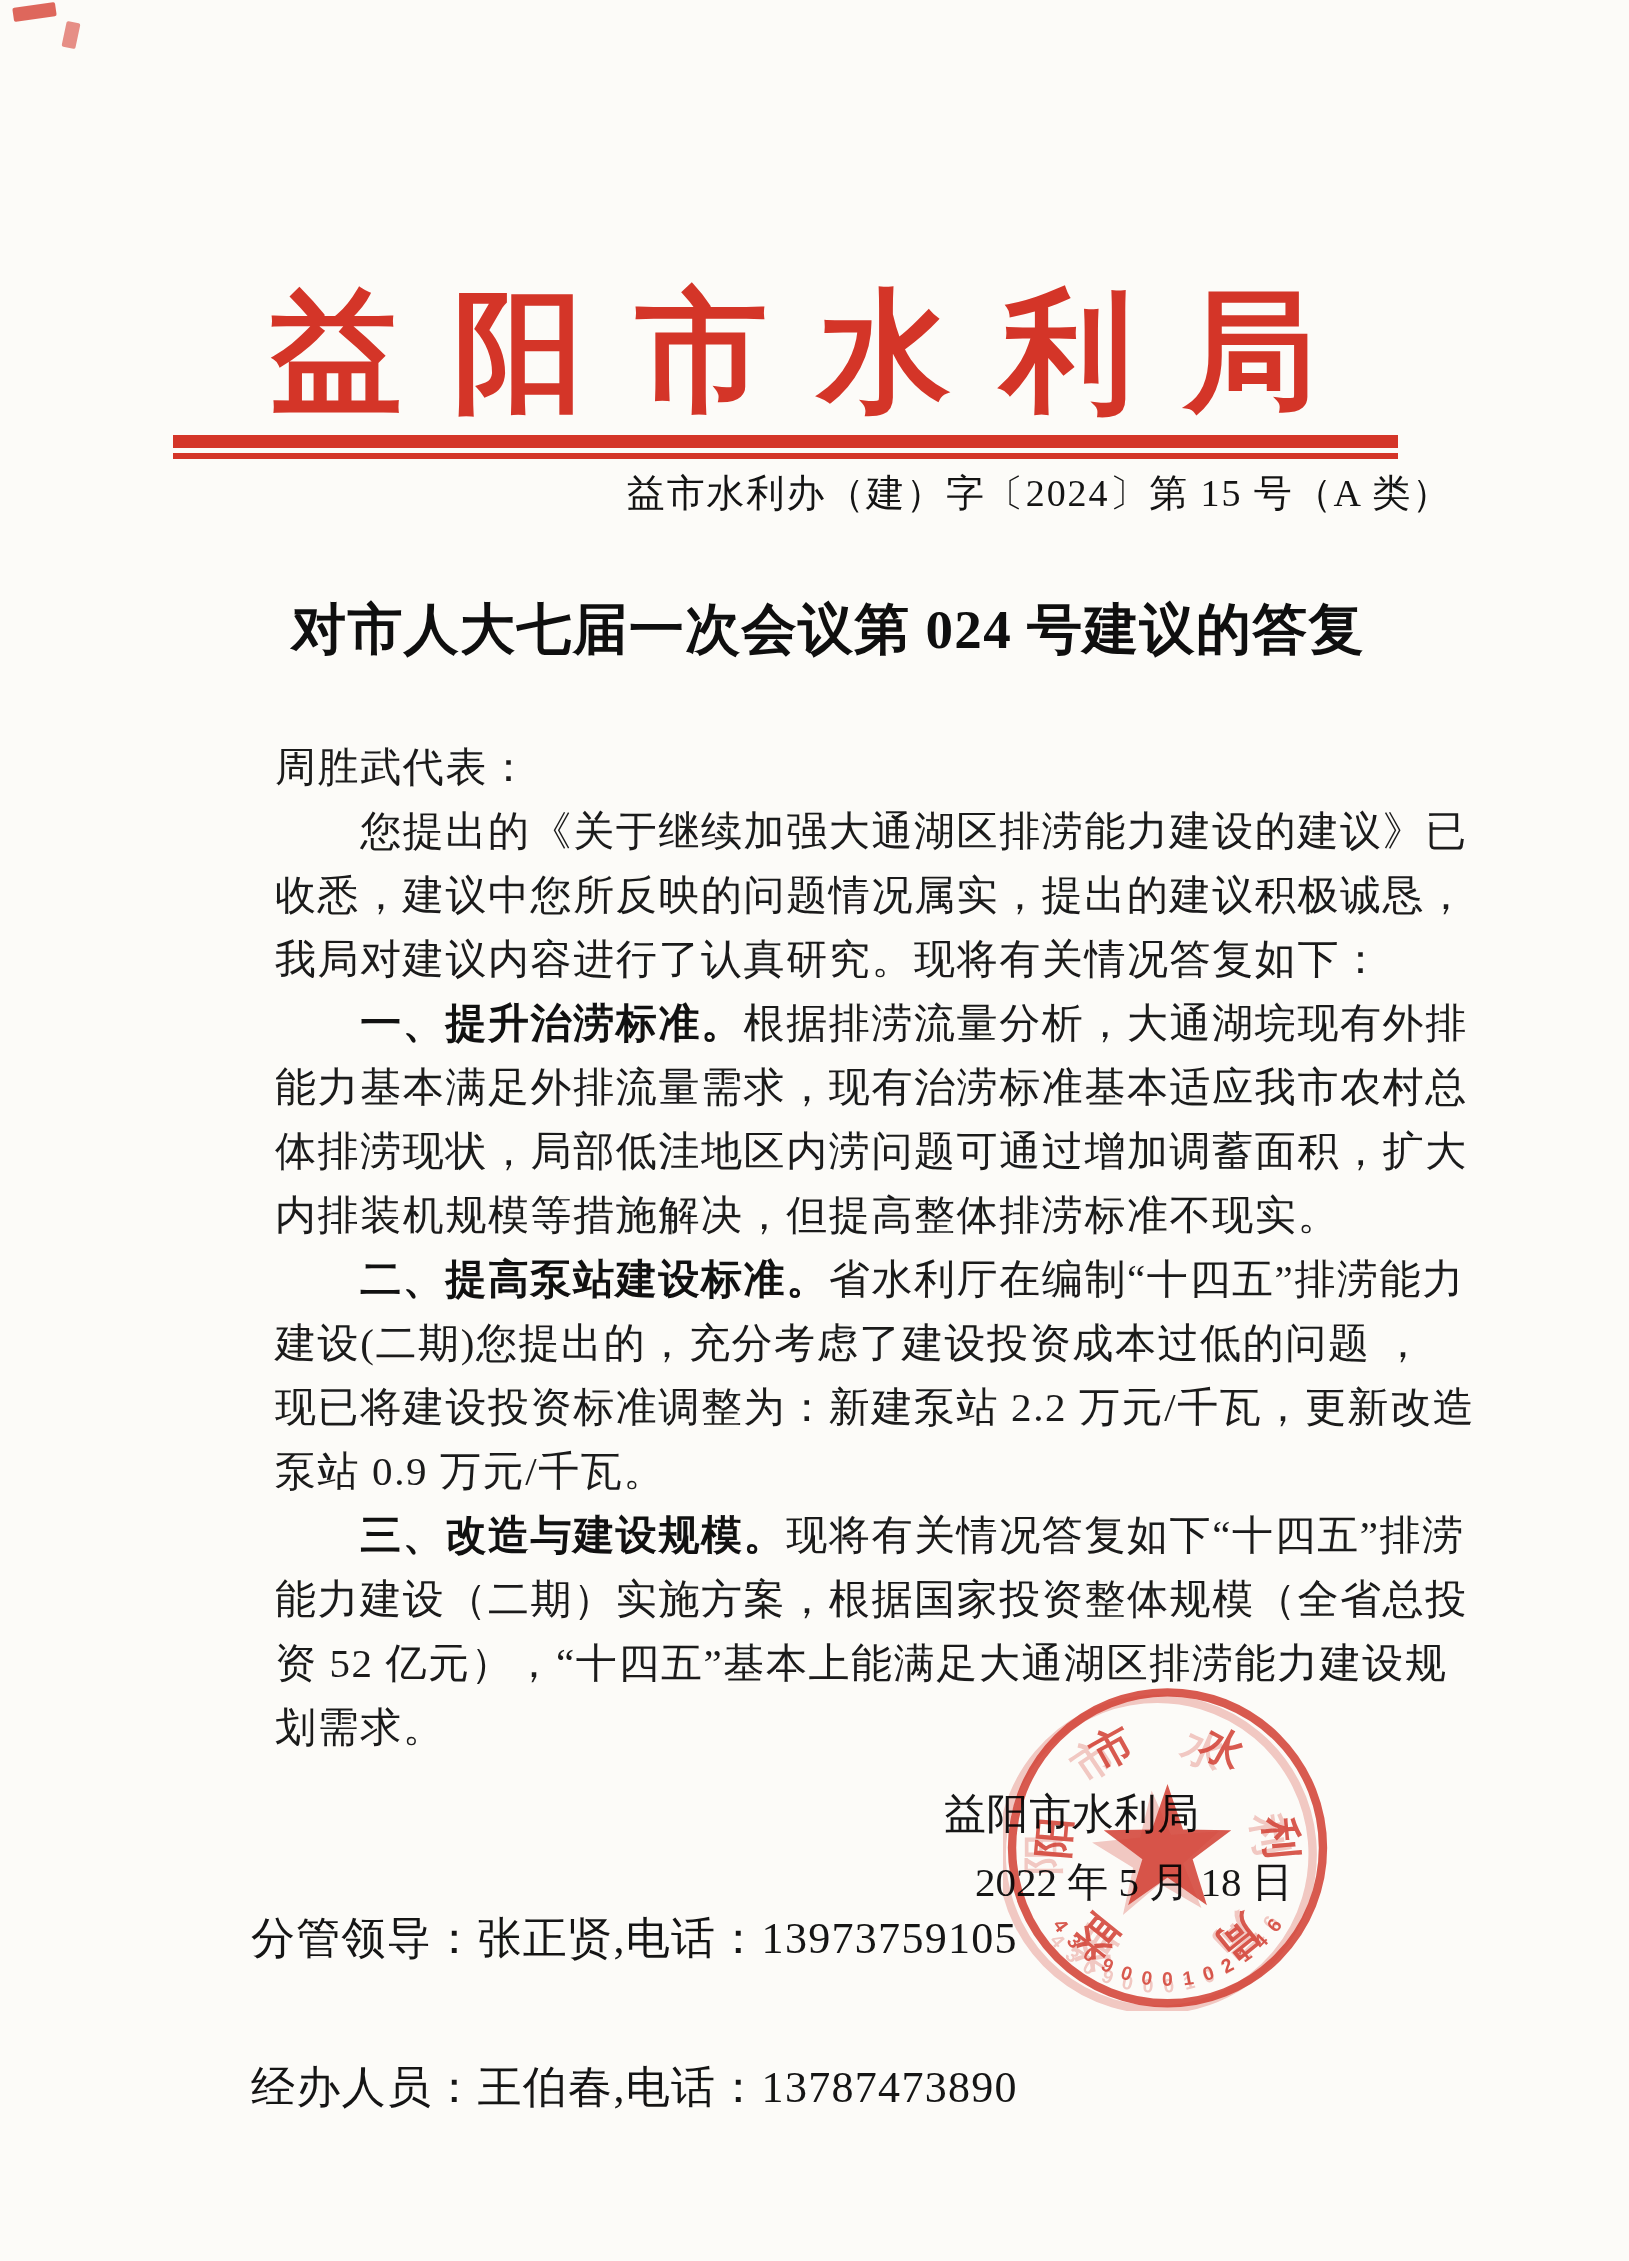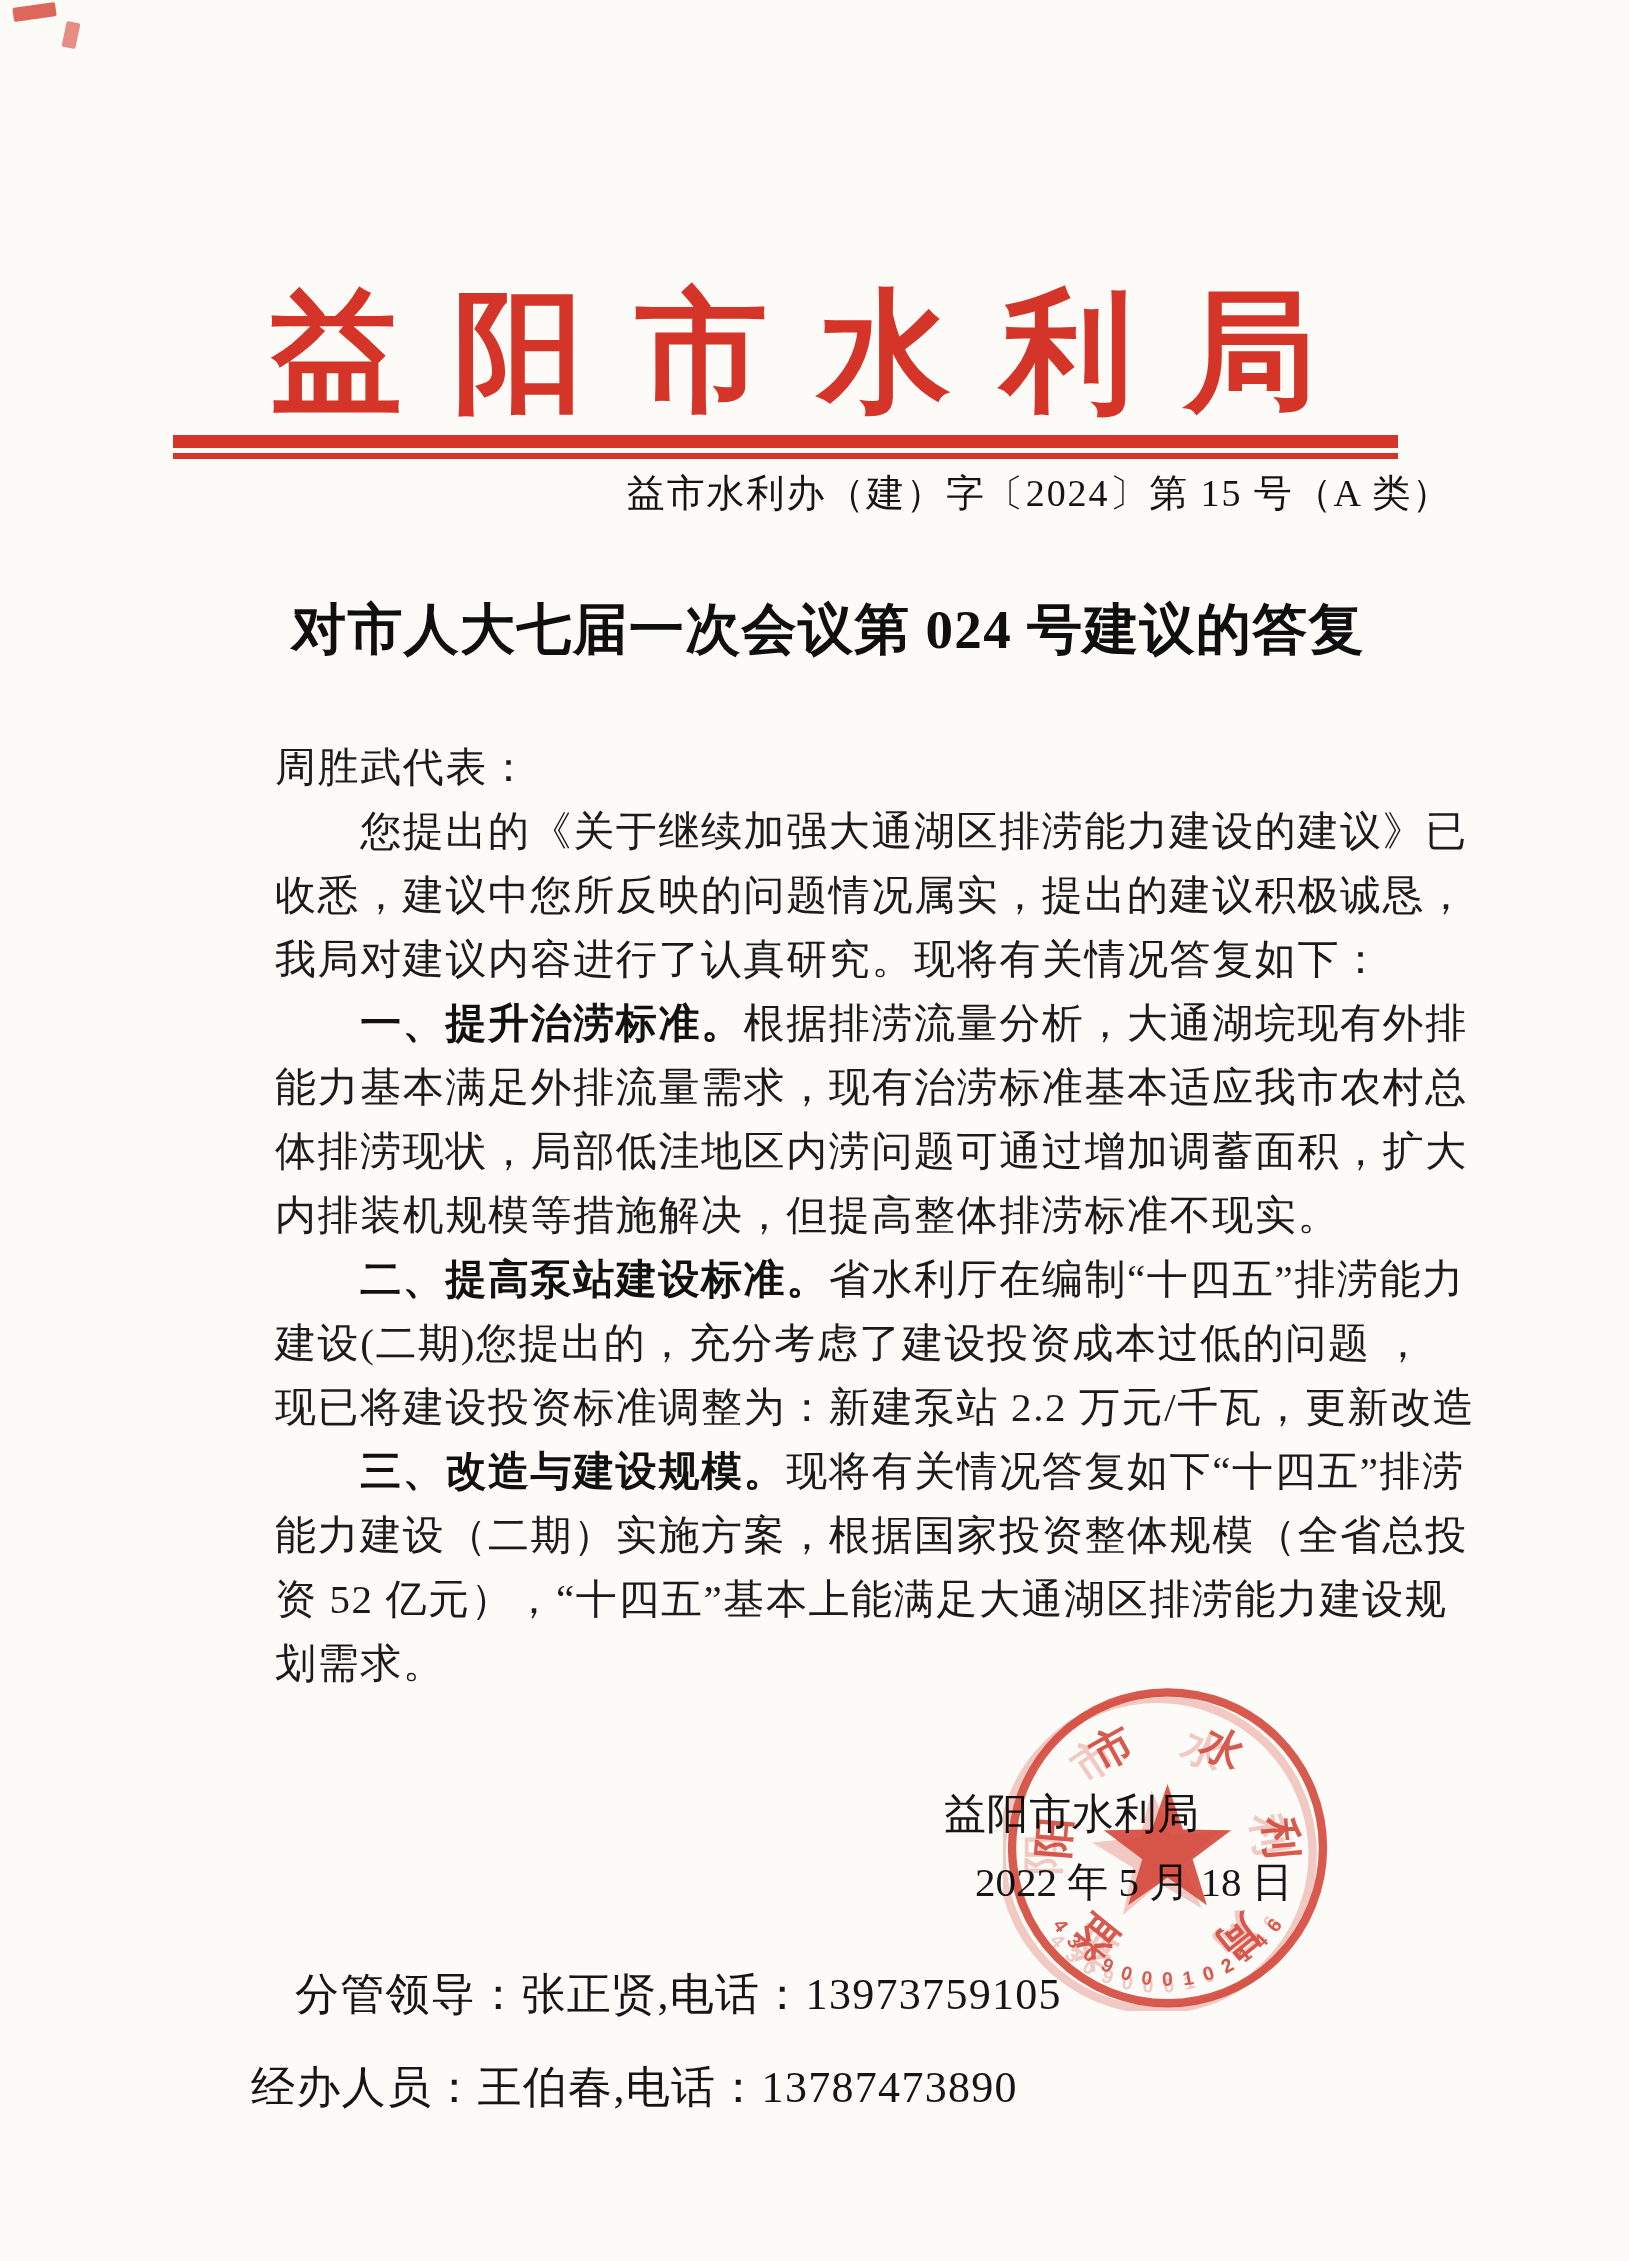--- a/index.html
+++ b/index.html
@@ -58,21 +58,21 @@
     font-size:42px;line-height:45px;letter-spacing:0.6px;color:#161616;white-space:pre;
   }
   .sig-date{
     position:absolute;left:975px;top:1860px;
     font-size:41px;line-height:45px;color:#161616;white-space:pre;
   }
   .contact{
     position:absolute;left:251px;
     font-size:44px;line-height:54px;letter-spacing:1.3px;color:#151515;white-space:pre;
   }
-  .contact.l1{top:1968px;margin-left:44px;}
+  .contact.l1{top:1912px;}
   .contact.l2{top:2061px;}
 
   .seal{
     position:absolute;left:1003px;top:1682px;width:329px;height:329px;
     mix-blend-mode:multiply;
   }
 </style>
 </head>
 <body>
 
@@ -102,20 +102,21 @@
       <div class="bline"><span>　　您提出的《关于继续加强大通湖区排涝能力建设的建议》已</span></div>
       <div class="bline"><span>收悉，建议中您所反映的问题情况属实，提出的建议积极诚恳，</span></div>
       <div class="bline"><span>我局对建议内容进行了认真研究。现将有关情况答复如下：</span></div>
       <div class="bline"><span>　　</span><span class="bold">一、提升治涝标准。</span><span>根据排涝流量分析，大通湖垸现有外排</span></div>
       <div class="bline"><span>能力基本满足外排流量需求，现有治涝标准基本适应我市农村总</span></div>
       <div class="bline"><span>体排涝现状，局部低洼地区内涝问题可通过增加调蓄面积，扩大</span></div>
       <div class="bline"><span>内排装机规模等措施解决，但提高整体排涝标准不现实。</span></div>
       <div class="bline"><span>　　</span><span class="bold">二、提高泵站建设标准。</span><span>省水利厅在编制“十四五”排涝能力</span></div>
       <div class="bline"><span>建设(二期)您提出的，充分考虑了建设投资成本过低的问题 ，</span></div>
       <div class="bline"><span>现已将建设投资标准调整为：新建泵站 2.2 万元/千瓦，更新改造</span></div>
+      <div class="bline"><span>泵站 0.9 万元/千瓦。</span></div>
       <div class="bline"><span>　　</span><span class="bold">三、改造与建设规模。</span><span>现将有关情况答复如下“十四五”排涝</span></div>
       <div class="bline"><span>能力建设（二期）实施方案，根据国家投资整体规模（全省总投</span></div>
       <div class="bline"><span>资 52 亿元），“十四五”基本上能满足大通湖区排涝能力建设规</span></div>
       <div class="bline"><span>划需求。</span></div>
     </div>
 
   <div class="sig-agency">益阳市水利局</div>
   <div class="sig-date">2022 年 5 月 18 日</div>
 
   <div class="contact l1">分管领导：张正贤,电话：13973759105</div>

